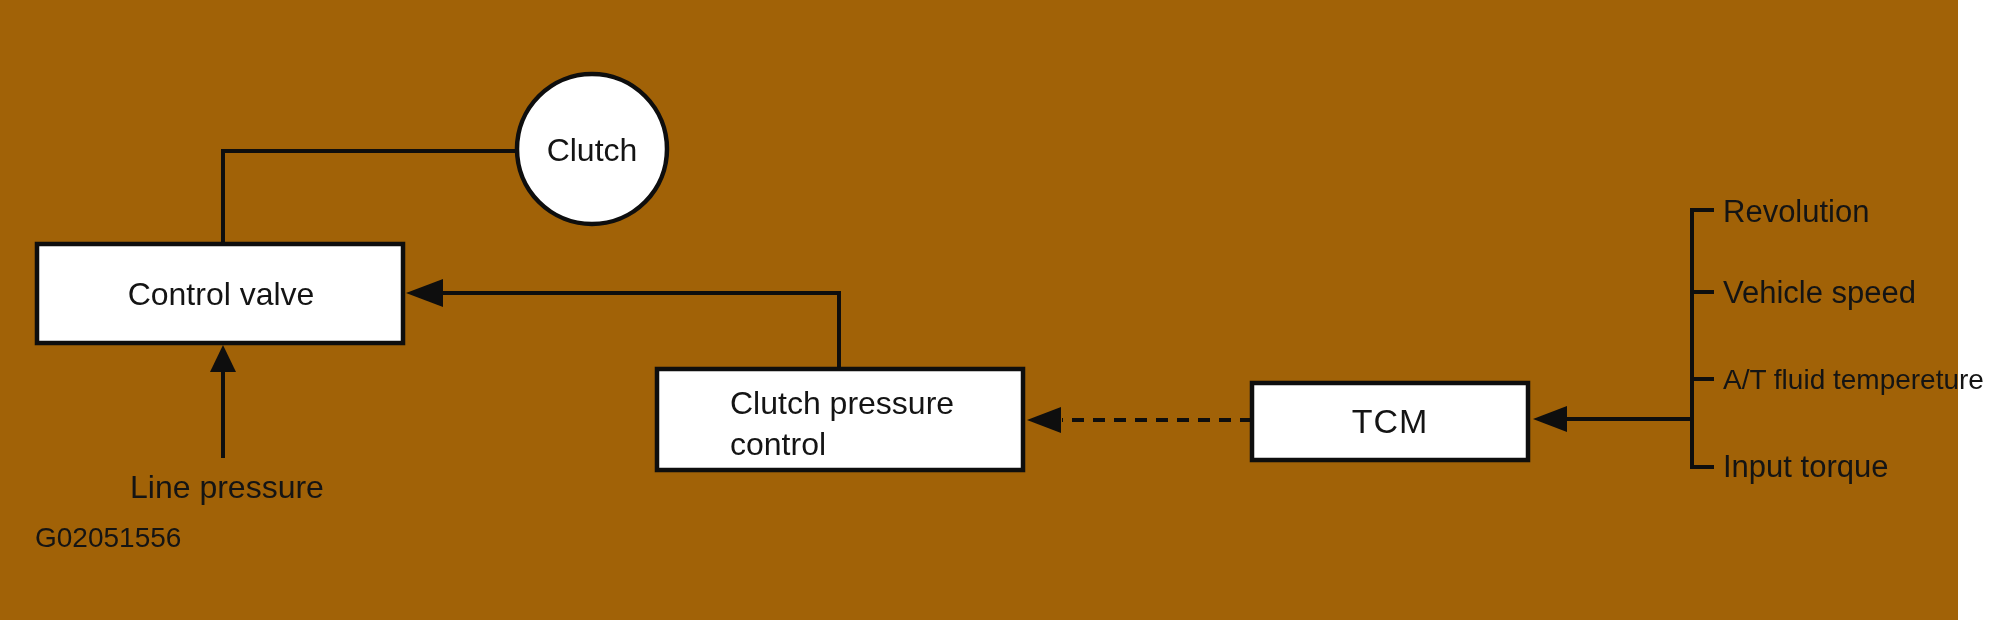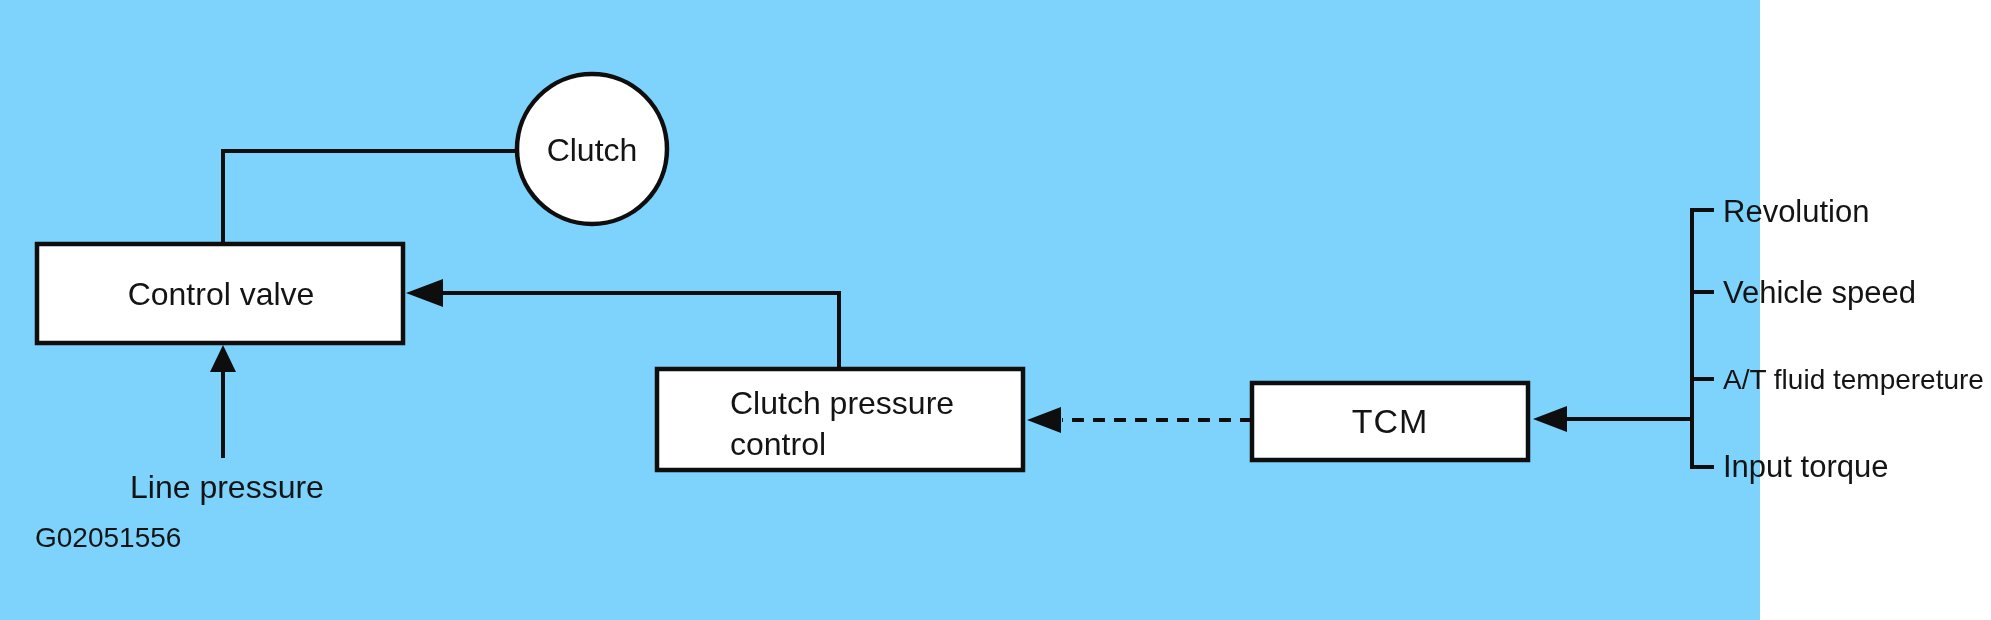--- a/index.html
+++ b/index.html
@@ -6,23 +6,23 @@
     margin: 0;
     padding: 0;
     background: #ffffff;
     width: 1991px;
     height: 620px;
     overflow: hidden;
     font-family: "Liberation Sans", sans-serif;
   }
   .stage {
     position: relative;
-    width: 1760px;
+    width: 1958px;
     height: 620px;
-    background: #7dd3fc;
+    background: #a16207;
   }
   svg { display: block; }
   svg text {
     fill: #141414;
     font-family: "Liberation Sans", sans-serif;
   }
   .node-box {
     fill: #ffffff;
     stroke: #0e0e0e;
     stroke-width: 4.5;

